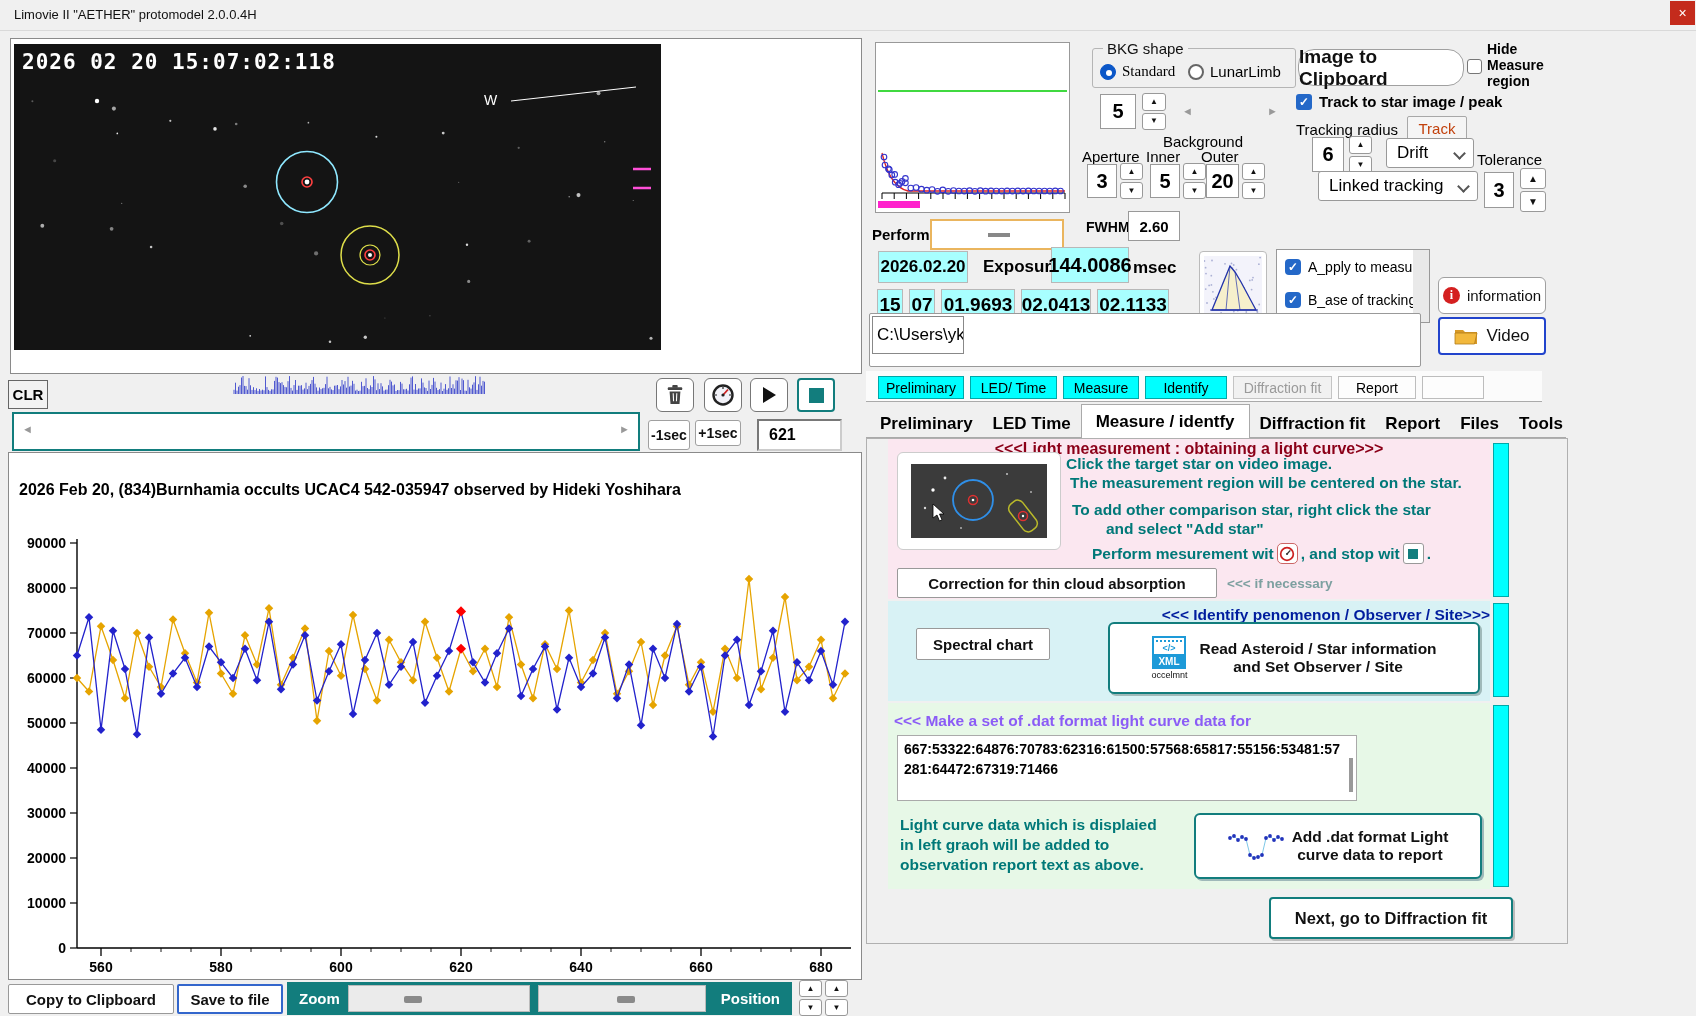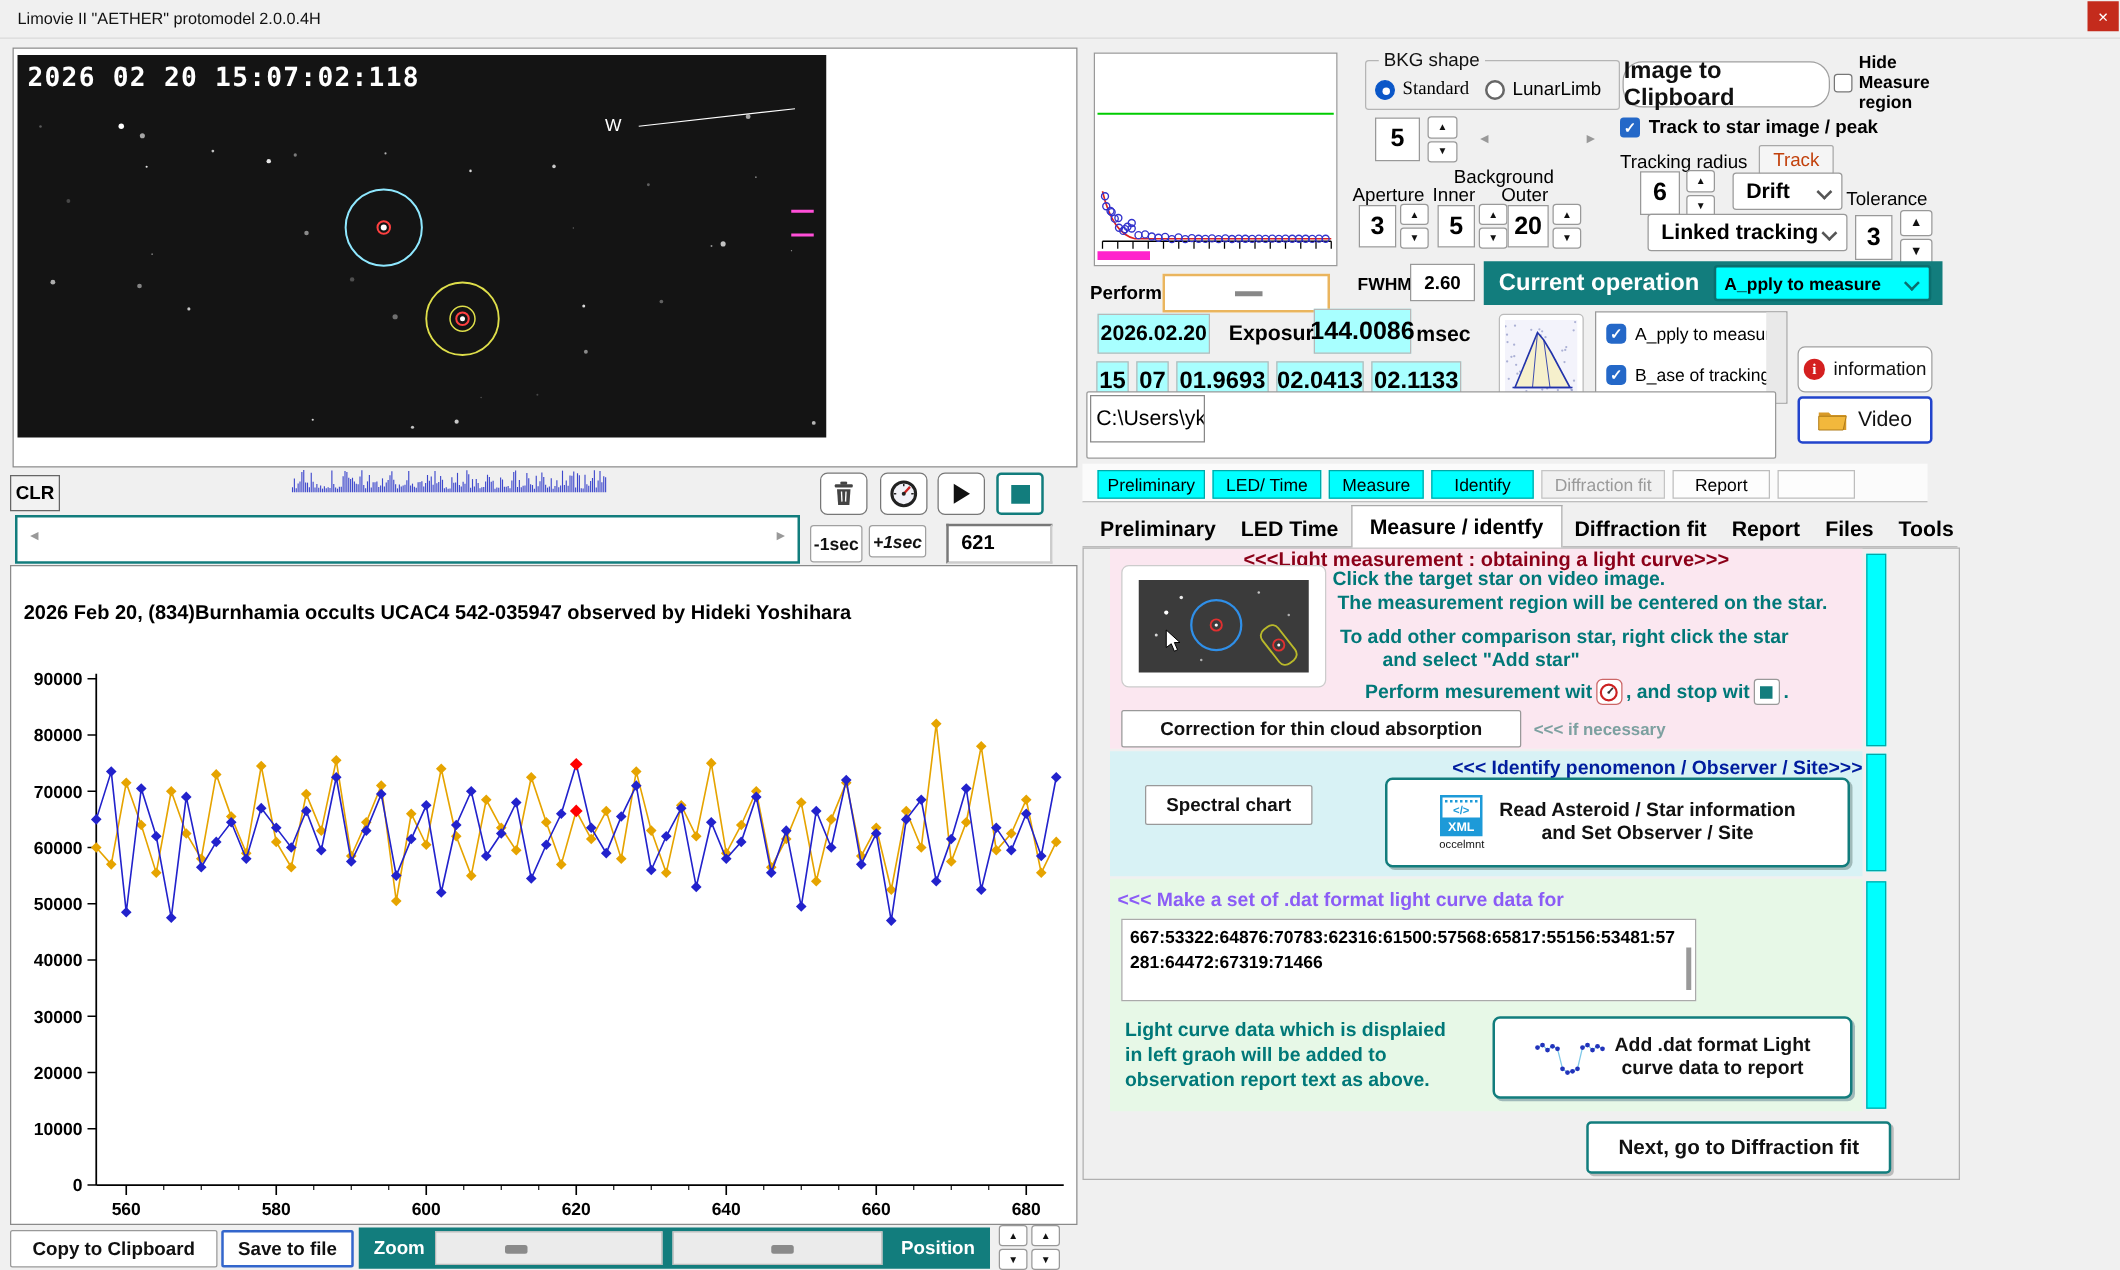--- a/index.html
+++ b/index.html
@@ -6,21 +6,21 @@
   #app{position:relative;width:1696px;height:1016px;background:#f0f0f0;overflow:hidden;font-family:"Liberation Sans",sans-serif;}
   .a{position:absolute;}
   .b{font-weight:bold;}
   .ctr{display:flex;align-items:center;justify-content:center;}
   .btn{background:#fff;border:1px solid #a0a0a0;border-radius:3px;display:flex;align-items:center;justify-content:center;color:#111;box-sizing:border-box;cursor:default;}
   .gbtn{background:#f5f5f5;border:1px solid #a8a8a8;border-radius:2px;display:flex;align-items:center;justify-content:center;color:#c2410c;box-sizing:border-box;}
   .cy{background:#a8ffff;border:1px solid #b8b8b8;display:flex;align-items:center;justify-content:center;font-weight:bold;color:#000;box-sizing:border-box;}
   .tealtxt{color:#007878;font-weight:bold;}
   .spin{display:flex;flex-direction:column;gap:2px;box-sizing:border-box;}
   .spin span{background:#fff;border:1px solid #999;border-radius:3px;font-size:8px;line-height:1;display:flex;align-items:center;justify-content:center;color:#111;padding:3px 4px;flex:1;}
-  .dd{background:#fff;border:1px solid #999;border-radius:3px;display:flex;align-items:center;font-weight:bold;box-sizing:border-box;color:#000;}
+  .dd{background:#fff;border:1px solid #999;border-radius:3px;display:flex;align-items:center;font-weight:normal;box-sizing:border-box;color:#000;}
   .chev{width:7px;height:7px;border-right:2px solid #555;border-bottom:2px solid #555;transform:rotate(45deg);margin-left:auto;margin-right:9px;flex:none;}
   .chevteal{border-color:#0b6e6e;}
   .radio{width:16px;height:16px;border-radius:50%;box-sizing:border-box;flex:none;}
   .radio.on{background:#0b57c8;border:1px solid #0b57c8;position:relative;}
   .radio.on::after{content:"";position:absolute;left:5px;top:5px;width:6px;height:6px;border-radius:50%;background:#fff;}
   .radio.off{background:#fff;border:2px solid #666;}
   .cb{width:16px;height:16px;border-radius:3px;box-sizing:border-box;flex:none;}
   .cb.on{background:#2468c8;color:#fff;font-size:12px;line-height:16px;text-align:center;font-weight:bold;}
   .cb.off{background:#fff;border:1px solid #777;}
   .tabbtn{height:23px;font-size:14px;display:flex;align-items:center;justify-content:center;box-sizing:border-box;}
@@ -299,21 +299,21 @@
   <div class="a btn" style="left:750px;top:378px;width:38px;height:34px;border:1px solid #777;border-radius:6px;">
     <svg width="18" height="18" viewBox="0 0 18 18">
         <polygon points="3,1 16,9 3,17" fill="#111"></polygon>
       </svg>
   </div>
   <div class="a btn" style="left:797px;top:378px;width:38px;height:34px;border:2px solid #127d7d;border-radius:4px;">
     <span style="width:15px;height:15px;background:#127d7d;display:block;"></span>
   </div>
 
   <div class="a btn b" style="left:648px;top:420px;width:42px;height:30px;font-size:14px;">-1sec</div>
-  <div class="a btn b" style="left:695px;top:420px;width:46px;height:26px;font-size:14px;font-style:italic;">+1sec</div>
+  <div class="a btn b" style="left:695px;top:420px;width:46px;height:26px;font-size:14px;">+1sec</div>
   <div class="a b" style="left:757px;top:419px;width:85px;height:32px;background:#fff;border:2px inset #ccc;box-sizing:border-box;font-size:16px;line-height:28px;padding-left:10px;">621</div>
 
   <div class="a" style="left:8px;top:452px;width:854px;height:528px;background:#fff;border:1px solid #8a8a8a;box-sizing:border-box;">
     <svg id="chart-svg" width="852" height="526">
         <text x="10" y="42" font-size="16" font-weight="bold" fill="#000" font-family="Liberation Sans,sans-serif">2026 Feb 20, (834)Burnhamia occults UCAC4 542-035947 observed by Hideki Yoshihara</text>
         <line x1="68" y1="86" x2="68" y2="495" stroke="#000" stroke-width="1.4"></line>
         <line x1="68" y1="495" x2="842" y2="495" stroke="#000" stroke-width="1.4"></line>
         <line x1="61" y1="495" x2="68" y2="495" stroke="#000" stroke-width="1.2"></line>
         <text x="57" y="500" font-size="14" font-weight="bold" text-anchor="end" fill="#000" font-family="Liberation Sans,sans-serif">0</text>
         <line x1="61" y1="450" x2="68" y2="450" stroke="#000" stroke-width="1.2"></line>
@@ -664,27 +664,20 @@
       <span style="font-size:10px;">▼</span>
     </div>
 
   <span class="a b" style="left:872px;top:226px;font-size:15px;">Perform</span>
   <div class="a" style="left:930px;top:219px;width:134px;height:31px;background:#fff;border:2px solid #eab55e;box-sizing:border-box;">
     <span style="position:absolute;left:56px;top:12px;width:22px;height:4px;background:#888;"></span>
   </div>
   <span class="a b" style="left:1086px;top:219px;font-size:14px;">FWHM</span>
   <div class="a valfield" style="left:1128px;top:211px;width:52px;height:30px;font-size:15px;">2.60</div>
 
-  <div class="a" style="left:1187px;top:209px;width:367px;height:35px;background:#127d7d;display:flex;align-items:center;">
-    <span class="b" style="color:#fff;font-size:19px;margin-left:12px;">Current operation</span>
-    <div class="dd" style="margin-left:12px;width:174px;height:29px;background:#00ffff;border:2px solid #0b6e6e;font-size:14px;">
-      <span style="margin-left:6px;">A_pply to measure</span>
-      <span class="chev chevteal"></span>
-    </div>
-  </div>
 
   <div class="a cy" style="left:878px;top:251px;width:90px;height:32px;font-size:17px;">2026.02.20</div>
   <span class="a b" style="left:983px;top:257px;font-size:17px;">Exposure</span>
   <div class="a cy" style="left:1051px;top:247px;width:78px;height:36px;font-size:20px;">144.0086</div>
   <span class="a b" style="left:1133px;top:258px;font-size:17px;">msec</span>
   <div class="a" id="time-fields" style="left:877px;top:289px;display:flex;gap:6px;">
       <div class="cy" style="width: 26px; height: 31px; font-size: 19px;">15</div>
       <div class="cy" style="width: 26px; height: 31px; font-size: 19px;">07</div>
       <div class="cy" style="width: 74px; height: 31px; font-size: 19px;">01.9693</div>
       <div class="cy" style="width: 70px; height: 31px; font-size: 19px;">02.0413</div>

